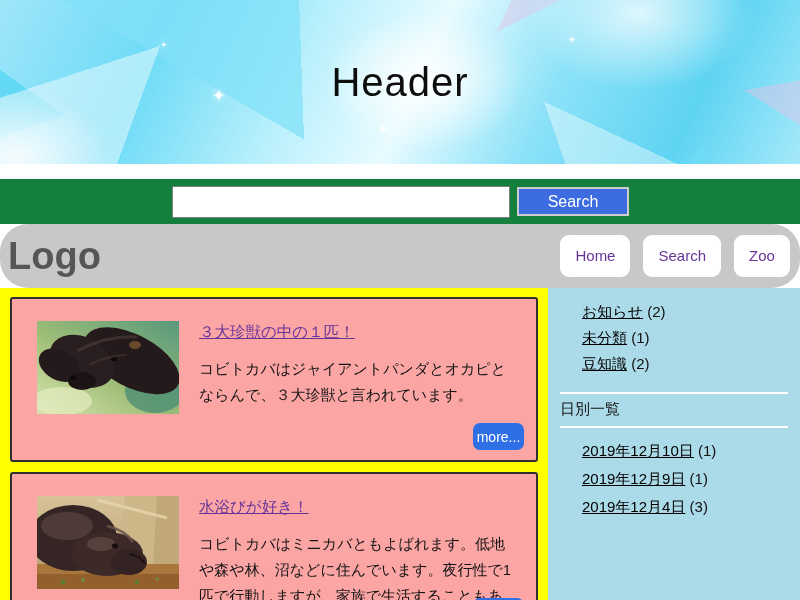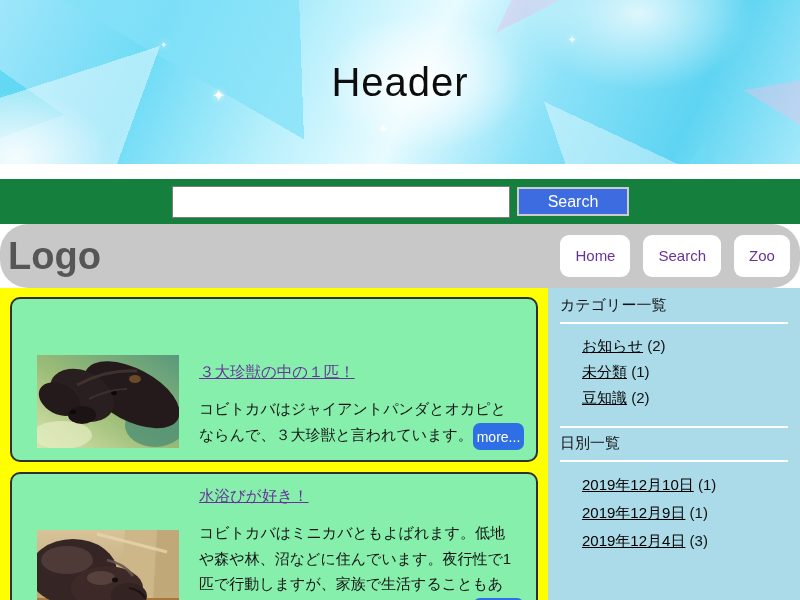--- a/index.html
+++ b/index.html
@@ -58,23 +58,23 @@
   .nav-box {
     background: #ffffff; border-radius: 9px; min-width: 56px;
     padding: 12px 15px; text-align: center;
   }
   .nav-box a { color: #663399; font-size: 15px; cursor: pointer; }
 
   
   .content { display: flex; height: 327px; }
   .posts { width: 548px; background: #ffff00; padding: 9px 10px; }
   .post-card {
-    position: relative; background: #86efac; border: 2px solid #2f2f2f; border-radius: 10px;
+    position: relative; background: #fca5a5; border: 2px solid #2f2f2f; border-radius: 3px;
     height: 165px; margin-bottom: 10px; padding: 22px 22px 12px 25px;
-    display: flex; align-items: flex-end;
+    display: flex; align-items: flex-start;
   }
   .post-image { width: 142px; height: 93px; flex: none; display: block; }
   .post-text { margin-left: 20px; width: 316px; }
   .post-title { display: inline-block; color: #663399; font-size: 15.5px; text-decoration: underline; cursor: pointer; margin: 1px 0 13px; }
   .post-body { font-size: 15px; line-height: 1.72; color: #141414; }
   .more-btn {
     position: absolute; right: 12px; bottom: 10px;
     width: 51px; height: 27px; background: #2f6fe5; color: #ffffff;
     border: none; border-radius: 7px; font-size: 14px; cursor: pointer;
   }
@@ -193,21 +193,20 @@
           <p class="post-body">コビトカバはミニカバともよばれます。低地や森や林、沼などに住んでいます。夜行性で1匹で行動しますが、家族で生活することもあります。</p>
         </div>
         <button class="more-btn">more...</button>
       </article>
 
     </main>
 
     <aside class="sidebar">
 
       <section>
-        <h3 class="sb-heading">カテゴリー一覧</h3>
         <ul class="sb-list divided">
           <li>
             <a>お知らせ</a>
             <span class="sb-count">(2)</span>
           </li>
           <li>
             <a>未分類</a>
             <span class="sb-count">(1)</span>
           </li>
           <li>

